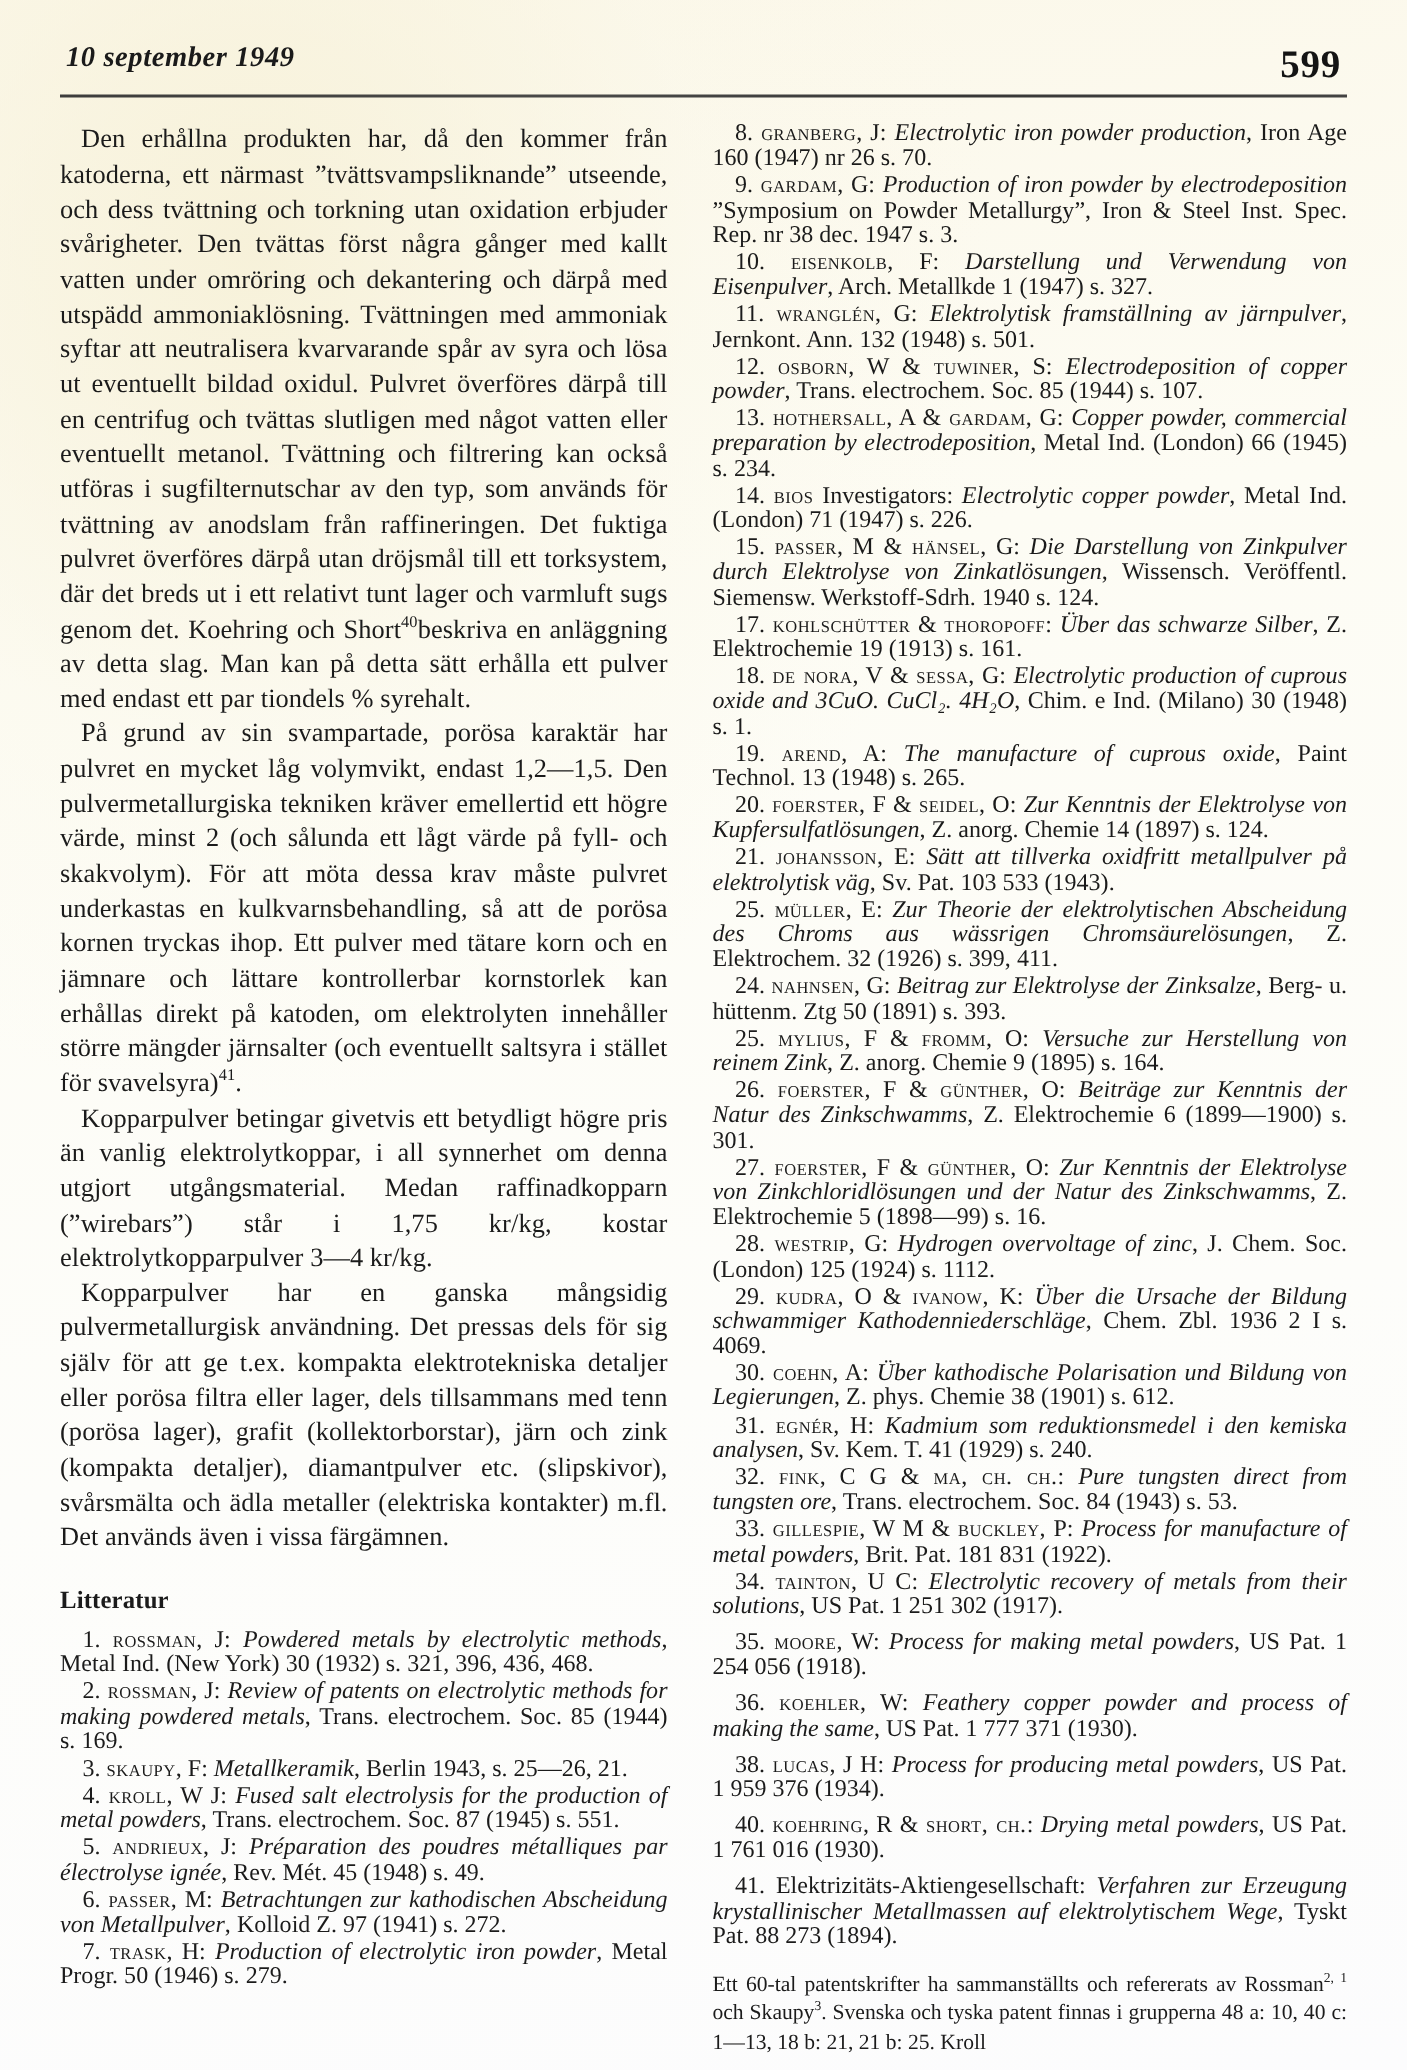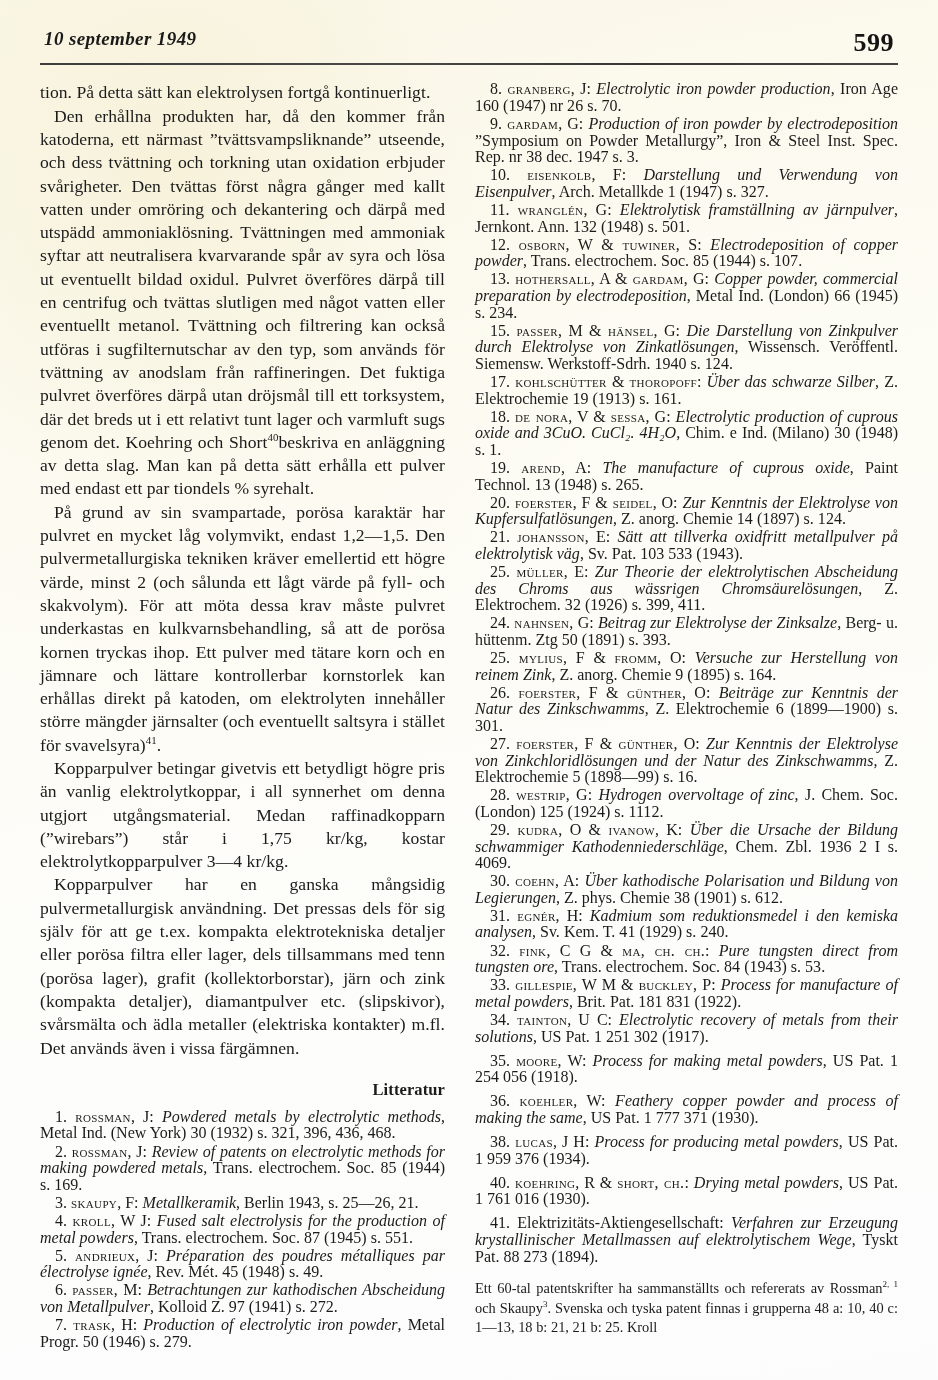--- a/index.html
+++ b/index.html
@@ -88,21 +88,20 @@
     vertical-align: super;
     line-height: 0;
   }
 
   
   h2.lit-heading {
     font-size: 16.5px;
     font-weight: bold;
     margin: 20px 0 9px 0;
     letter-spacing: 0.1px;
-    text-align: right;
   }
 
   
   .refs { }
   .ref {
     font-size: 16px;
     line-height: 16.6px;
     text-align: justify;
     text-indent: 15px;
     margin: 0 0 1.5px 0;
@@ -137,21 +136,20 @@
   <div class="running-head">
     <div class="rh-left">10 september 1949</div>
     <div class="rh-right">599</div>
   </div>
   <div class="rule"></div>
 
   <div class="columns">
 
     <div class="col-left">
       <div class="body-text">
-        <p>tion. På detta sätt kan elektrolysen fortgå kontinuerligt.</p>
         <p class="indent"><span>Den erhållna produkten har, då den kommer från katoderna, ett närmast ”tvättsvampsliknande” utseende, och dess tvättning och torkning utan oxidation erbjuder svårigheter. Den tvättas först några gånger med kallt vatten under omröring och dekantering och därpå med utspädd ammoniaklösning. Tvättningen med ammoniak syftar att neutralisera kvarvarande spår av syra och lösa ut eventuellt bildad oxidul. Pulvret överföres därpå till en centrifug och tvättas slutligen med något vatten eller eventuellt metanol. Tvättning och filtrering kan också utföras i sugfilternutschar av den typ, som används för tvättning av anodslam från raffineringen. Det fuktiga pulvret överföres därpå utan dröjsmål till ett torksystem, där det breds ut i ett relativt tunt lager och varmluft sugs genom det. Koehring och Short</span><sup>40</sup><span>beskriva en anläggning av detta slag. Man kan på detta sätt erhålla ett pulver med endast ett par tiondels % syrehalt.</span></p>
         <p class="indent"><span>På grund av sin svampartade, porösa karaktär har pulvret en mycket låg volymvikt, endast 1,2—1,5. Den pulvermetallurgiska tekniken kräver emellertid ett högre värde, minst 2 (och sålunda ett lågt värde på fyll- och skakvolym). För att möta dessa krav måste pulvret underkastas en kulkvarnsbehandling, så att de porösa kornen tryckas ihop. Ett pulver med tätare korn och en jämnare och lättare kontrollerbar kornstorlek kan erhållas direkt på katoden, om elektrolyten innehåller större mängder järnsalter (och eventuellt saltsyra i stället för svavelsyra)</span><sup>41</sup>.</p>
         <p class="indent">Kopparpulver betingar givetvis ett betydligt högre pris än vanlig elektrolytkoppar, i all synnerhet om denna utgjort utgångsmaterial. Medan raffinadkopparn (”wirebars”) står i 1,75 kr/kg, kostar elektrolytkopparpulver 3—4 kr/kg.</p>
         <p class="indent">Kopparpulver har en ganska mångsidig pulvermetallurgisk användning. Det pressas dels för sig själv för att ge t.ex. kompakta elektrotekniska detaljer eller porösa filtra eller lager, dels tillsammans med tenn (porösa lager), grafit (kollektorborstar), järn och zink (kompakta detaljer), diamantpulver etc. (slipskivor), svårsmälta och ädla metaller (elektriska kontakter) m.fl. Det används även i vissa färgämnen.</p>
       </div>
 
       <h2 class="lit-heading">Litteratur</h2>
 
       <div class="refs">
         <p class="ref"><span>1.</span> <span class="sc">Rossman</span><span>, J: </span><i>Powdered metals by electrolytic methods</i><span>, Metal Ind. (New York) 30 (1932) s. 321, 396, 436, 468.</span></p>
@@ -166,20 +164,21 @@
 
     <div class="col-right">
       <div class="refs">
 
         <p class="ref"><span>8.</span> <span class="sc">Granberg</span><span>, J: </span><i>Electrolytic iron powder production</i><span>, Iron Age 160 (1947) nr 26 s. 70.</span></p>
         <p class="ref"><span>9.</span> <span class="sc">Gardam</span><span>, G: </span><i>Production of iron powder by electrodeposition</i><span> ”Symposium on Powder Metallurgy”, Iron &amp; Steel Inst. Spec. Rep. nr 38 dec. 1947 s. 3.</span></p>
         <p class="ref"><span>10.</span> <span class="sc">Eisenkolb</span><span>, F: </span><i>Darstellung und Verwendung von Eisenpulver</i><span>, Arch. Metallkde 1 (1947) s. 327.</span></p>
         <p class="ref"><span>11.</span> <span class="sc">Wranglén</span><span>, G: </span><i>Elektrolytisk framställning av järnpulver</i><span>, Jernkont. Ann. 132 (1948) s. 501.</span></p>
         <p class="ref"><span>12.</span> <span class="sc">Osborn</span><span>, W &amp; </span><span class="sc">Tuwiner</span><span>, S: </span><i>Electrodeposition of copper powder</i><span>, Trans. electrochem. Soc. 85 (1944) s. 107.</span></p>
         <p class="ref"><span>13.</span> <span class="sc">Hothersall</span><span>, A &amp; </span><span class="sc">Gardam</span><span>, G: </span><i>Copper powder, commercial preparation by electrodeposition</i><span>, Metal Ind. (London) 66 (1945) s. 234.</span></p>
+        <p class="ref"><span>14.</span> <span class="sc">Bios</span><span> Investigators: </span><i>Electrolytic copper powder</i><span>, Metal Ind. (London) 71 (1947) s. 226.</span></p>
         <p class="ref"><span>15.</span> <span class="sc">Passer</span><span>, M &amp; </span><span class="sc">Hänsel</span><span>, G: </span><i>Die Darstellung von Zinkpulver durch Elektrolyse von Zinkatlösungen</i><span>, Wissensch. Veröffentl. Siemensw. Werkstoff-Sdrh. 1940 s. 124.</span></p>
         <p class="ref"><span>17.</span> <span class="sc">Kohlschütter</span><span> &amp; </span><span class="sc">Thoropoff</span><span>: </span><i>Über das schwarze Silber</i><span>, Z. Elektrochemie 19 (1913) s. 161.</span></p>
         <p class="ref"><span>18.</span> <span class="sc">De Nora</span><span>, V &amp; </span><span class="sc">Sessa</span><span>, G: </span><i>Electrolytic production of cuprous oxide and 3CuO. CuCl₂. 4H₂O</i><span>, Chim. e Ind. (Milano) 30 (1948) s. 1.</span></p>
         <p class="ref"><span>19.</span> <span class="sc">Arend</span><span>, A: </span><i>The manufacture of cuprous oxide</i><span>, Paint Technol. 13 (1948) s. 265.</span></p>
         <p class="ref"><span>20.</span> <span class="sc">Foerster</span><span>, F &amp; </span><span class="sc">Seidel</span><span>, O: </span><i>Zur Kenntnis der Elektrolyse von Kupfersulfatlösungen</i><span>, Z. anorg. Chemie 14 (1897) s. 124.</span></p>
         <p class="ref"><span>21.</span> <span class="sc">Johansson</span><span>, E: </span><i>Sätt att tillverka oxidfritt metallpulver på elektrolytisk väg</i><span>, Sv. Pat. 103 533 (1943).</span></p>
         <p class="ref"><span>25.</span> <span class="sc">Müller</span><span>, E: </span><i>Zur Theorie der elektrolytischen Abscheidung des Chroms aus wässrigen Chromsäurelösungen</i><span>, Z. Elektrochem. 32 (1926) s. 399, 411.</span></p>
         <p class="ref"><span>24.</span> <span class="sc">Nahnsen</span><span>, G: </span><i>Beitrag zur Elektrolyse der Zinksalze</i><span>, Berg- u. hüttenm. Ztg 50 (1891) s. 393.</span></p>
         <p class="ref"><span>25.</span> <span class="sc">Mylius</span><span>, F &amp; </span><span class="sc">Fromm</span><span>, O: </span><i>Versuche zur Herstellung von reinem Zink</i><span>, Z. anorg. Chemie 9 (1895) s. 164.</span></p>
         <p class="ref"><span>26.</span> <span class="sc">Foerster</span><span>, F &amp; </span><span class="sc">Günther</span><span>, O: </span><i>Beiträge zur Kenntnis der Natur des Zinkschwamms</i><span>, Z. Elektrochemie 6 (1899—1900) s. 301.</span></p>

